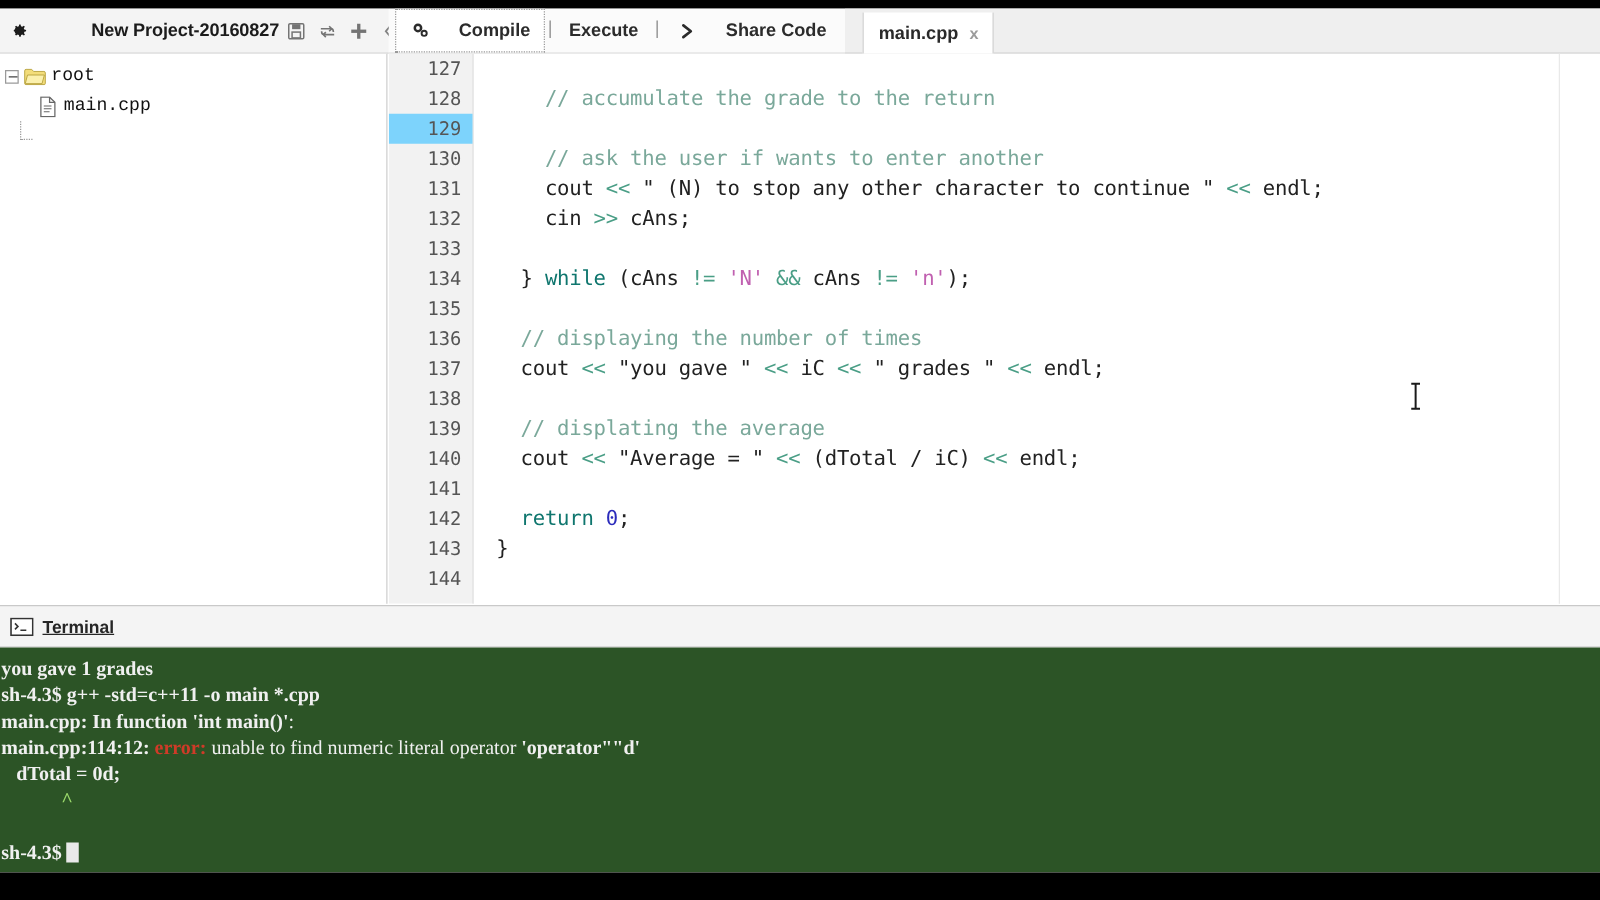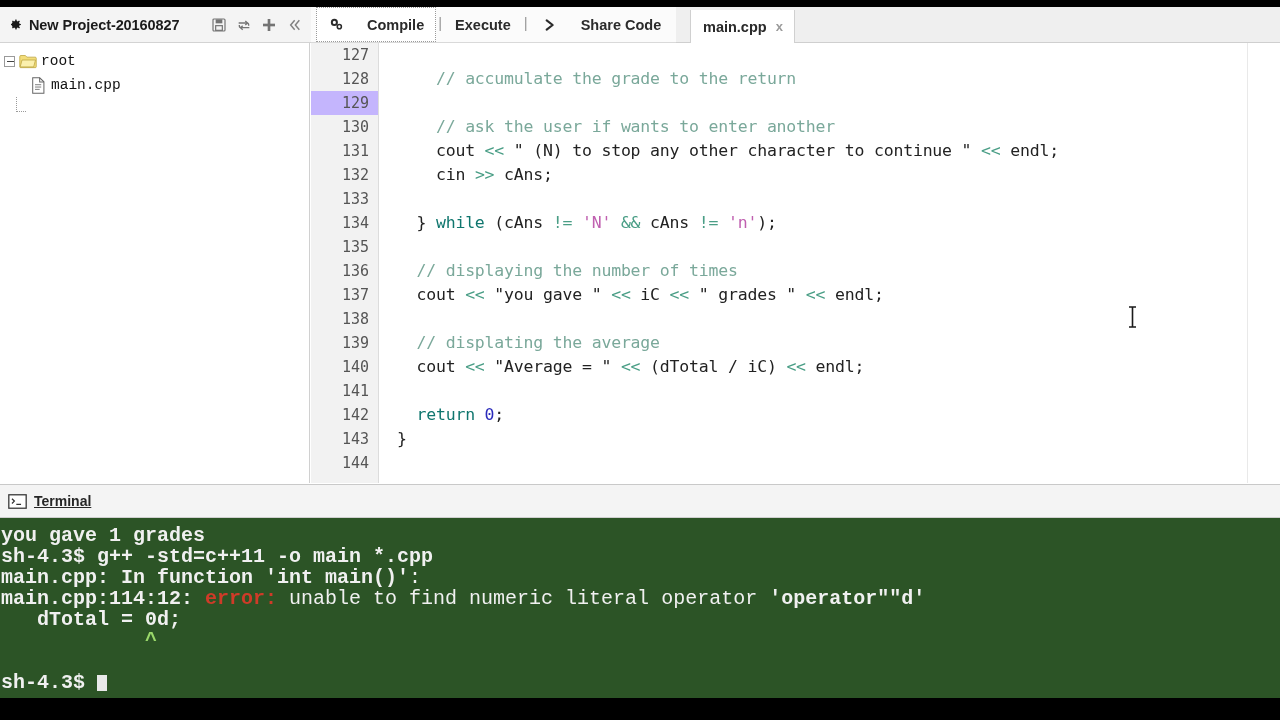--- a/index.html
+++ b/index.html
@@ -19,21 +19,21 @@
   .ide { position:absolute; left:0; top:7px; width:1280px; height:691px; background:#fff; }
 
   
   .topstrip { position:absolute; left:0; top:0; width:1280px; height:36px; background:#fff; }
 
   .proj-header {
     position:absolute; left:0; top:0; width:311px; height:36px;
     background:#f4f4f4; border-bottom:1px solid #d3d3d3;
     display:flex; align-items:center; padding-left:6px; gap:6px;
   }
-  .proj-title { font-size:14.5px; font-weight:bold; color:#1b1b1b; white-space:nowrap; letter-spacing:-0.1px; }
+  .proj-title { font-size:14.5px; font-weight:bold; color:#1b1b1b; white-space:nowrap; letter-spacing:-0.1px;margin-left:44px; }
   .proj-icons { margin-left:auto; display:flex; align-items:center; gap:9px; padding-right:9px; }
   .proj-icons .ic { width:16px; height:16px; display:block; opacity:.72; }
   .gear-wrap { display:flex; align-items:center; }
 
   
   .toolbar { position:absolute; left:311px; top:0; width:969px; height:36px; background:#fbfbfb;
              border-bottom:1px solid #d9d9d9; display:flex; align-items:flex-end; }
   .tb-btn { display:flex; align-items:center; gap:22px; height:34px; padding:0 11px;
             font-size:14.5px; font-weight:bold; color:#2b2b2b; cursor:pointer; }
   .tb-compile { border:1px dotted #9a9a9a; background:#fff; height:35px; margin-left:5px; }
@@ -65,21 +65,21 @@
   .tlabel { white-space:nowrap; }
 
   
   .editor { position:absolute; left:311px; top:36px; width:969px; height:440px;
             background:#fff; overflow:hidden; }
   .gutter { position:absolute; left:0; top:0; width:68px; height:440px;
             background:#f2f2f2; border-right:1px solid #dcdcdc; }
   .code-area { position:absolute; left:68px; top:0; width:901px; height:440px; background:#fff; }
   .gutter .ln { height:24px; line-height:24px; text-align:right; padding-right:9px;
                 font-family:"DejaVu Sans Mono", monospace; font-size:15px; color:#555; }
-  .gutter .ln.cur { background:#c4b5fd; }
+  .gutter .ln.cur { background:#7dd3fc; }
 
   .cl { height:24px; line-height:24px; padding-left:18px; white-space:pre;
         font-family:"DejaVu Sans Mono", monospace; font-size:16.5px; color:#222; letter-spacing:-.2px; }
   .cl.cur { background:#e8f2fd; }
   .cmt { color:#7aa89a; }
   .kw  { color:#0f766e; }
   .str { color:#c060b0; }
   .op  { color:#4a9e86; }
   .num { color:#2b2bbb; }
   .sel { background:#b8d6f5; }
@@ -88,21 +88,21 @@
   .vline { position:absolute; left:1247px; top:36px; width:1px; height:440px; background:#e9e9e9; }
   .ibeam { position:absolute; left:816px; top:262px; width:11px; height:24px; }
 
   
   .term-hdr { position:absolute; left:0; top:477px; width:1280px; height:34px;
               background:#f4f4f4; border-top:1px solid #c9c9c9; border-bottom:1px solid #cfcfcf;
               display:flex; align-items:center; gap:7px; padding-left:8px; }
   .term-title { font-size:14px; font-weight:bold; color:#262626;text-decoration:underline; }
   .term-body { position:absolute; left:0; top:511px; width:1280px; height:180px;
                background:#2c5426; padding:7px 0 0 0; overflow:hidden; }
-  .tline { font-family:Liberation Mono, monospace; font-size:20px; line-height:21px;
+  .tline { font-family:Liberation Serif, serif; font-size:16px; line-height:21px;
            color:#f0f0f0; white-space:pre; padding-left:1px; }
   .tline b { font-weight:bold; }
   .t-err { color:#cf3b28; font-weight:bold; }
   .t-note { color:#29d4d4; font-weight:bold; }
   .t-caret { color:#9ad86a; font-weight:bold; }
   .cursor-blk { display:inline-block; width:10px; height:16px; background:#e9e9e9;
                 vertical-align:-3px; }
   .term-strip { position:absolute; left:0; top:691px; width:1280px; height:7px; background:#e8e8e8; }
 </style>
 </head>

